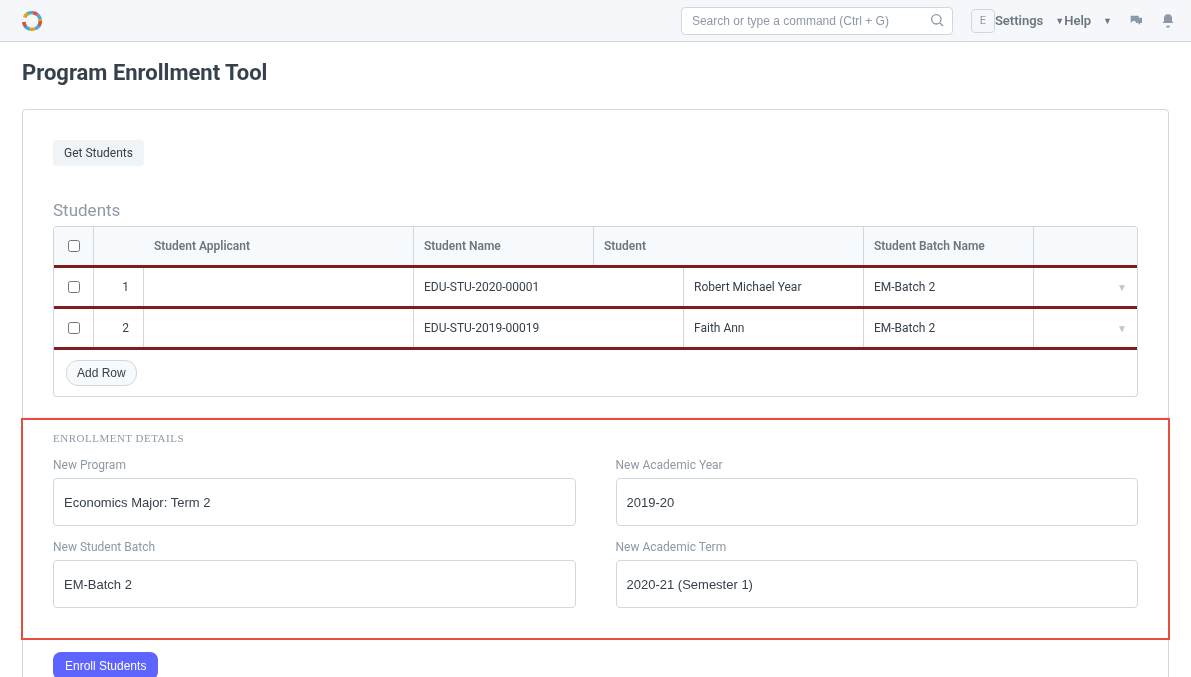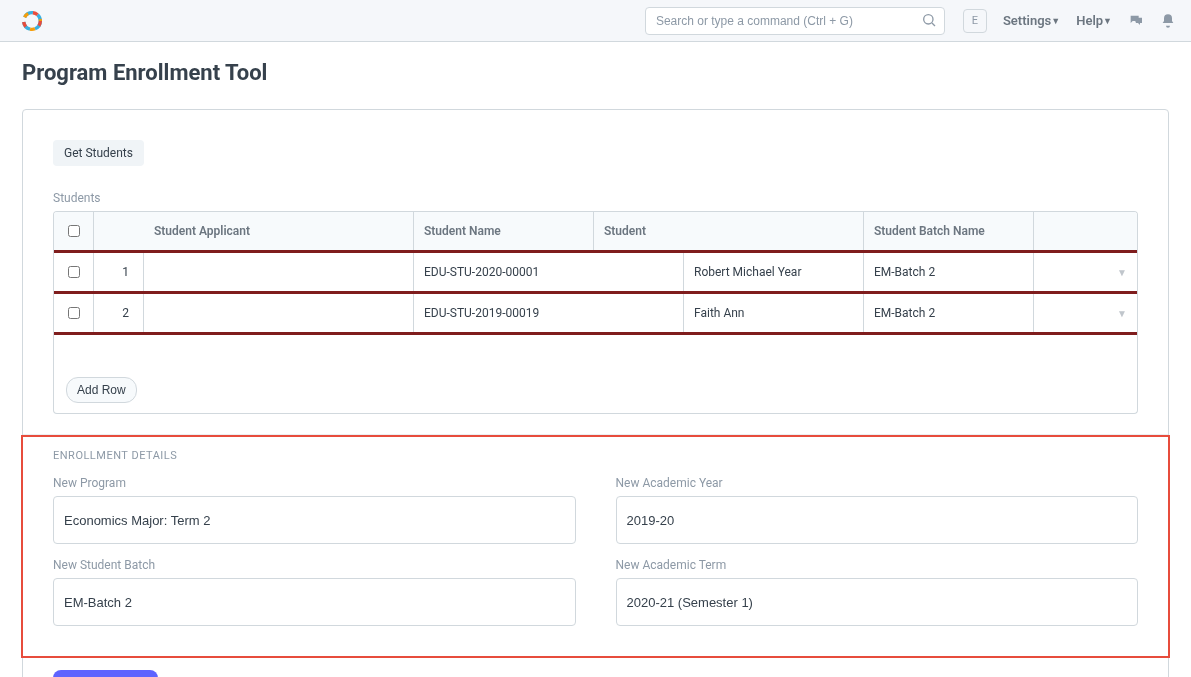--- a/index.html
+++ b/index.html
@@ -2,66 +2,66 @@
 <html><head>
 <meta charset="utf-8">
 <style>
 * { box-sizing: border-box; margin: 0; padding: 0; }
 body { font-family: -apple-system, BlinkMacSystemFont, "Segoe UI", Roboto, sans-serif; font-size: 13px; color: #36414c; background: #fff; }
 
 
 .navbar { height: 42px; background: #f5f7fa; border-bottom: 1px solid #d1d8dd; display: flex; align-items: center; padding: 0 15px 0 22px; }
 .navbar .logo { width: 20px; height: 20px; }
 .navbar .spacer { flex: 1; }
-.navbar .search-wrap { position: relative; width: 300px; display:flex; align-items:center;justify-content:center; }
+.navbar .search-wrap { position: relative; width: 272px; display:flex; align-items:center;justify-content:center; }
 .navbar .search { width: 100%; height: 28px; padding: 4px 30px 4px 10px; border: 1px solid #d1d8dd; border-radius: 4px; background: #fff; font-size: 12px; color: #8d99a6; outline:none; }
 .navbar .search::placeholder{color:#8d99a6;}
 .navbar .search-icon { position: absolute; right: 8px; top: 5px; width:16px; height:16px; color:#8d99a6; pointer-events:none; }
 .navbar .user-badge { display:inline-flex; align-items:center; justify-content:center; width:24px; height:24px; border:1px solid #d1d8dd; border-radius:4px; font-size:11px; color:#8d99a6; margin-left:18px; }
-.navbar .nav-link { font-size:13px; font-weight:600; color:#6c7680; margin-left:16px; cursor:pointer; display:inline-flex; align-items:center; gap:0; }
+.navbar .nav-link { font-size:13px; font-weight:600; color:#6c7680; cursor:pointer; display:inline-flex; align-items:center; gap:12px; }
 .navbar .caret { font-size:9px; margin-top:1px; }
 .navbar .nav-icon { width:16px; height:16px; color:#8d99a6; margin-left:16px; cursor:pointer; }
 
 
 .page-head { padding: 18px 22px 8px; }
 .page-head h1 { font-size: 22px; font-weight: 700; color:#36414c; }
 
 
 .page-body { padding: 16px 22px 30px; }
 .form-card { border:1px solid #d1d8dd; border-radius:4px; }
 .form-section { padding: 20px 30px; }
 .form-section.top-gap { padding-top:30px; }
 .sec-border-top { border-top:1px solid #ebeff2; }
 
 .get-btn { display:inline-block; padding:5px 10px; background:#f0f4f7; border:1px solid transparent; border-radius:4px; font-size:12px; color:#36414c; cursor:pointer; }
-.students-label { margin-top:25px; font-size:12px; color:#8d99a6; }
+.students-label { margin-top:34px; font-size:17px; color:#8d99a6; }
 
 
 .tbl { margin-top:6px; border:1px solid #d1d8dd; border-radius:4px 4px 0 0; overflow:hidden; border-bottom:none; }
 .tbl-row { display:flex; border-bottom:3px solid #7f1d1d; font-size:12px; color:#36414c; min-height:40px; }
 .tbl-row.header { background:#f7fafc; color:#6c7680; font-weight:600; }
 .tbl-cell { padding:12px 10px; border-right:1px solid #d1d8dd; display:flex; align-items:center; }
 .tbl-cell:last-child { border-right:none; }
 .col-check { width:40px; justify-content:center; }
 .col-idx { width:50px; justify-content:flex-end; padding-right:14px; color:#36414c; }
 .col-idx.nohdr{border-right:none;}
 .col-applicant { width:270px; }
 .col-student { width:270px; }
 .col-name { width:180px; }
 .col-batch { width:170px; }
 .col-action { flex:1; justify-content:flex-end; color:#c0c6cc; }
 .tbl-head-check{display:flex;}
 .row-caret{font-size:10px;}
 .add-row { border:1px solid #d1d8dd; border-top:none; padding:10px 12px; border-radius:0 0 4px 4px;}
-.add-row button{ background:#f7fafc; border:1px solid #d1d8dd; border-radius:12px; padding:5px 10px; font-size:12px; color:#36414c; cursor:pointer;margin-top:32px; }
+.add-row button{ background:#f7fafc; border:1px solid #d1d8dd; border-radius:12px; padding:5px 10px; font-size:12px; color:#36414c; cursor:pointer; }
 input[type=checkbox]{width:12px;height:12px;}
 
 
 .highlight { border:2px solid #e74c3c; padding:12px 0 16px; margin:0 -2px; }
-.sec-title { font-size:11px; letter-spacing:.5px; color:#8d99a6; text-transform:uppercase; padding:0 30px; margin-bottom:14px; }
+.sec-title { font-size:11px; letter-spacing:.5px; color:#8d99a6; text-transform:uppercase; padding:0 30px; margin-bottom:14px;font-family:Liberation Serif, serif; }
 .grid2 { display:flex; gap:40px; padding:0 30px; margin-bottom:14px; }
 .field { flex:1; }
 .field label { font-size:12px; color:#8d99a6; display:block; margin-bottom:6px; }
 .field input { width:100%; height:48px; padding:6px 10px; border:1px solid #d1d8dd; border-radius:4px; font-size:13px; color:#36414c; outline:none; }
 
 .enroll-btn { margin:12px 30px 0; background:#5e64ff; color:#fff; border:none; border-radius:8px; padding:7px 12px; font-size:12px; cursor:pointer; font-weight:500; }
 
 svg{display:block;}
 </style>
 </head>

